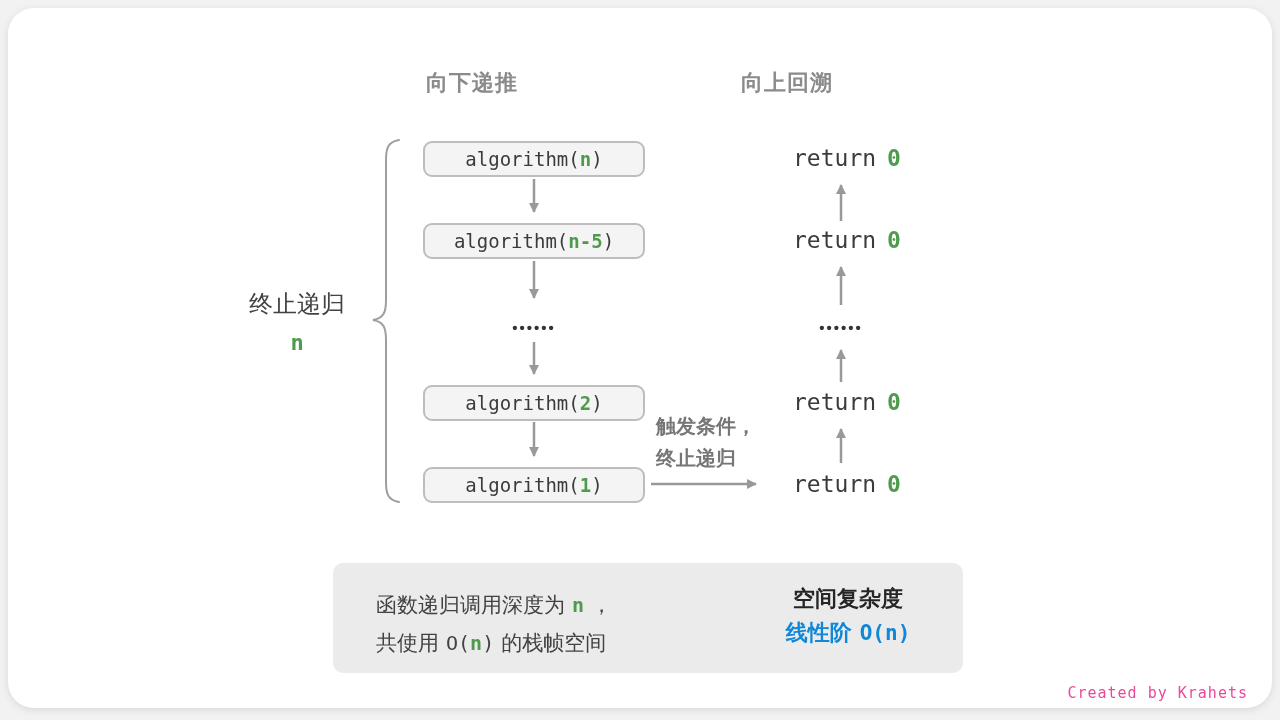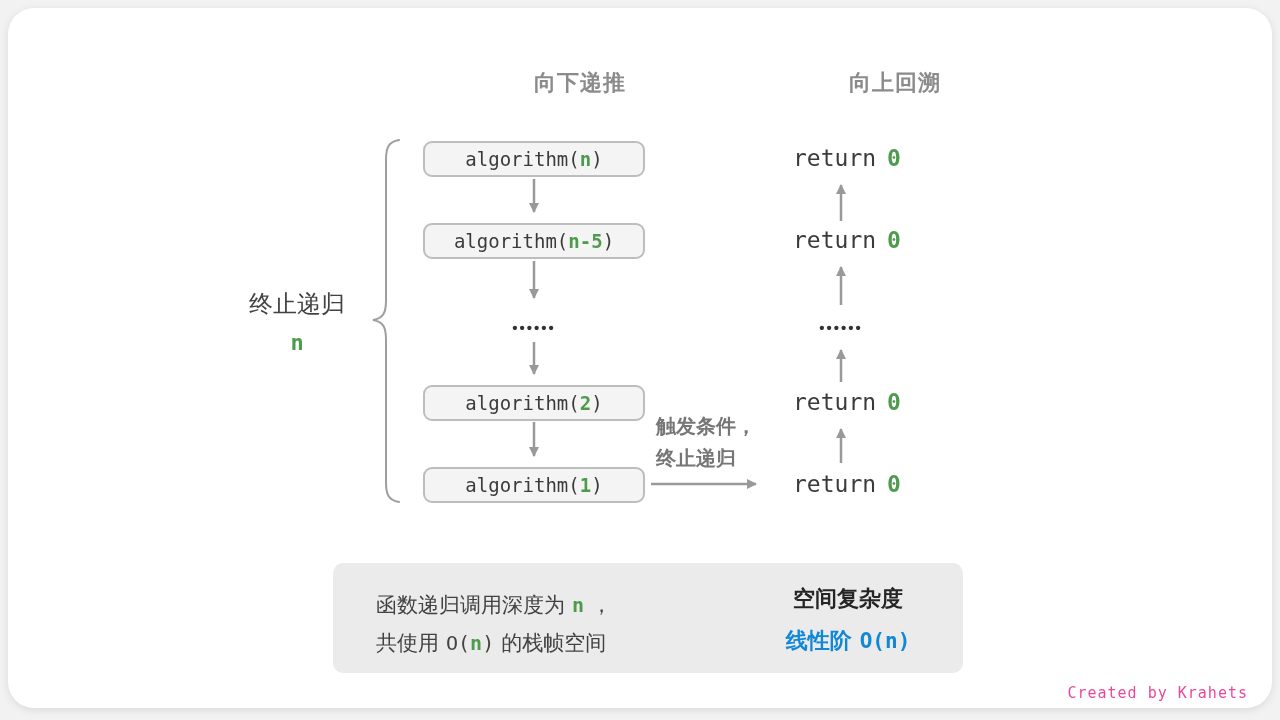--- a/index.html
+++ b/index.html
@@ -15,21 +15,21 @@
     left: 8px; top: 8px; right: 8px; bottom: 12px;
     background: #ffffff;
     border-radius: 26px;
     box-shadow: 0 2px 8px rgba(0,0,0,0.10);
   }
   .abs { position: absolute; }
   .overlay { position: absolute; left: 0; top: 0; width: 1280px; height: 720px; pointer-events: none; }
 
   .col-header {
     width: 200px;
-    text-align: right;
+    text-align: left;
     font-size: 22px;
     font-weight: bold;
     color: #8b8b8b;
     letter-spacing: 1px;
   }
   .mono { font-family: "DejaVu Sans Mono", monospace; }
 
   .call-box {
     left: 415px;
     width: 222px;
@@ -115,21 +115,21 @@
     width: 200px;
     text-align: center;
     white-space: nowrap;
   }
   .summary-right .result-title {
     font-size: 22px;
     font-weight: bold;
     color: #252525;
   }
   .summary-right .result-value {
-    margin-top: 12px;
+    margin-top: 4px;
     font-size: 22px;
     font-weight: bold;
     color: #1187d8;
   }
   .summary-right .result-value .mono { font-size: 21px; margin-left: 8px; font-weight: bold; }
 
   .credit {
     left: 1020px;
     top: 676px;
     width: 220px;

